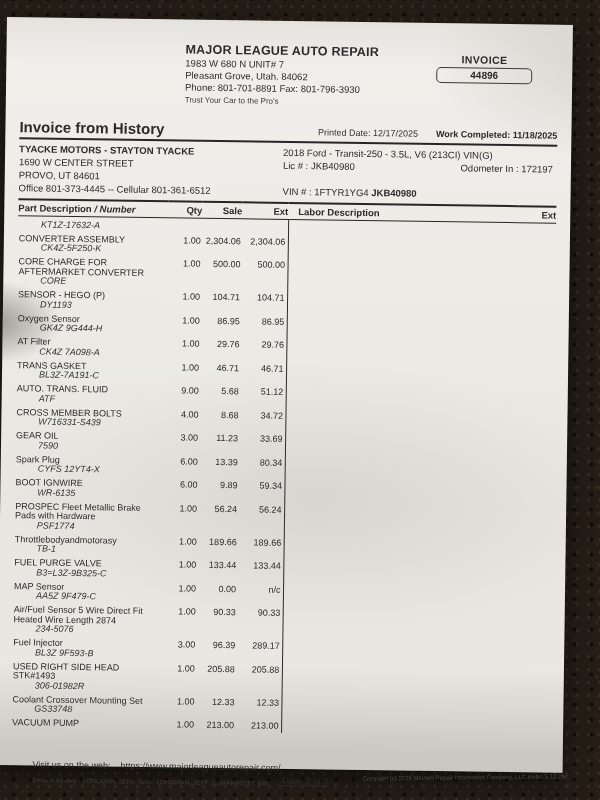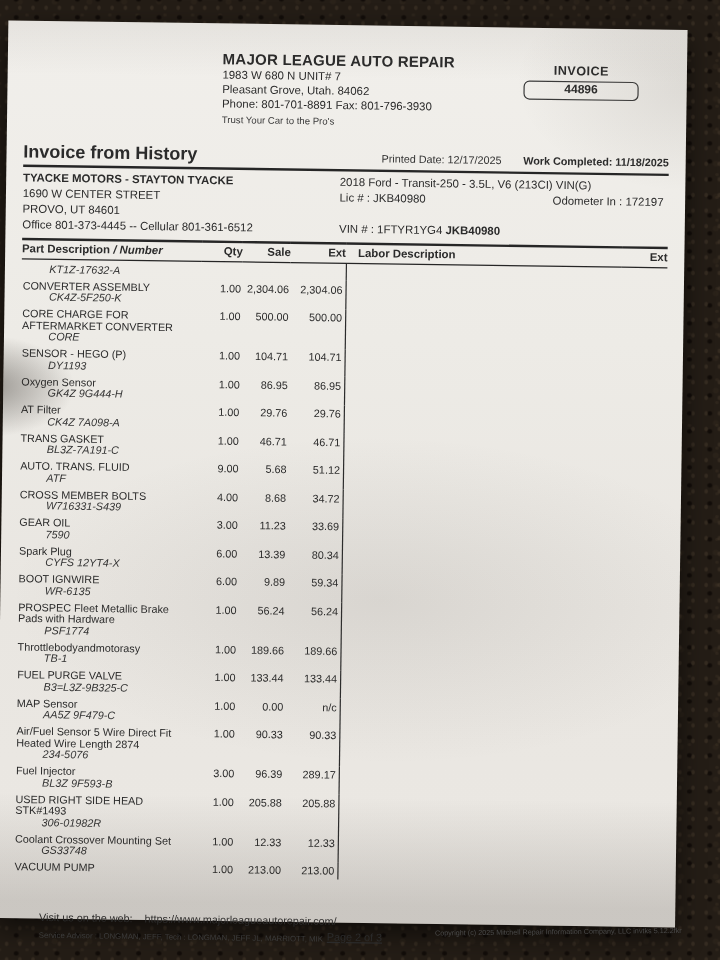--- a/index.html
+++ b/index.html
@@ -73,21 +73,21 @@
   td.c-ext{padding-right:2px;}
   td.c-labor{border-left:1.5px solid #2b2b2b;}
   .pn{font-style:italic;margin-left:22px;color:#333;}
   .desc{padding-right:4px;}
 
   
   .footer{position:relative;margin-top:30px;height:60px;font-size:9px;}
   .web-line{margin-left:22px;}
   .web-url{margin-left:10px;color:#2e2e2e;}
   .advisor-line{margin-left:22px;margin-top:7px;font-size:6.5px;color:#3c3c3c;}
-  .page-num{position:absolute;left:262px;top:13px;font-size:9px;text-decoration:underline;}
+  .page-num{position:absolute;left:272px;top:13px;font-size:9px;text-decoration:underline;}
   .copyright{position:absolute;left:352px;top:9px;font-size:6px;color:#4a4a4a;transform:rotate(-1.4deg);white-space:nowrap;}
 </style>
 </head>
 <body>
 
 <div class="paper">
   <div class="content">
 
     <div class="shop">
       <div class="shop-name">MAJOR LEAGUE AUTO REPAIR</div>

